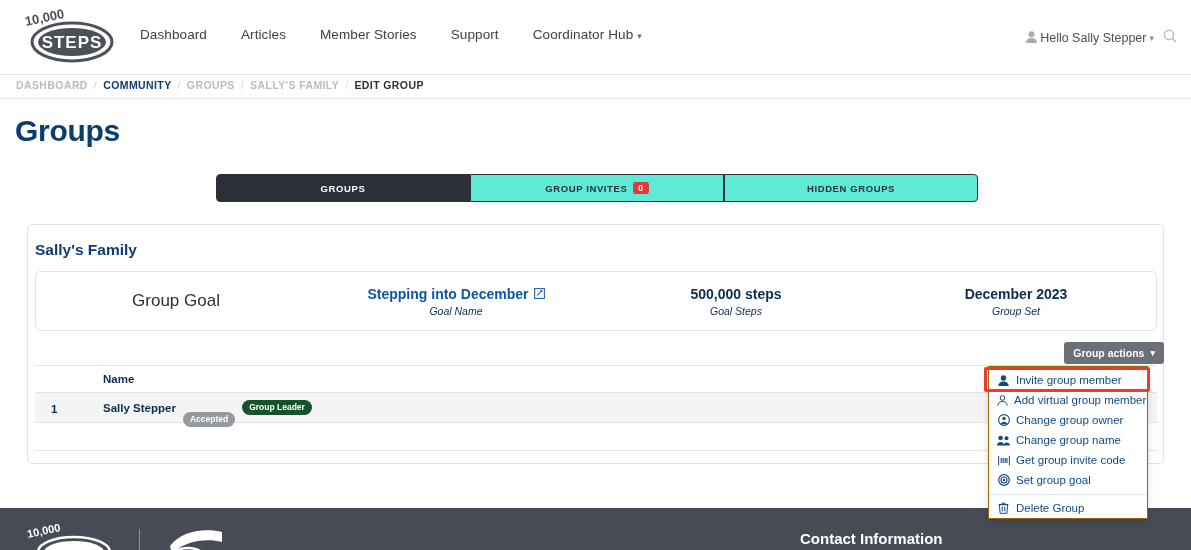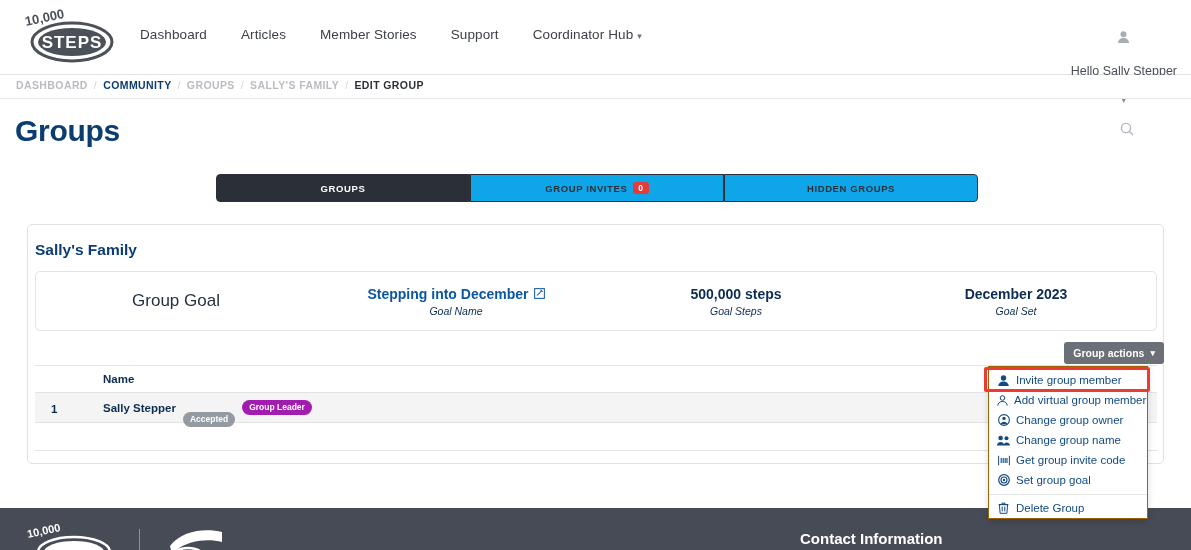--- a/index.html
+++ b/index.html
@@ -23,21 +23,21 @@
     position: absolute; left: 140px; top: 27px;
     display: flex; gap: 34px; align-items: center;
   }
   .nav-item {
     font-size: 13.5px; color: #3d4148; letter-spacing: .1px;
     cursor: pointer; white-space: nowrap;
   }
   .nav-caret { font-size: 9px; color: #6b7078; margin-left: 4px; }
   .user-area {
     position: absolute; right: 14px; top: 29px;
-    display: flex; align-items: center; gap: 17px; flex-direction: column;
+    display: flex; align-items: center; gap: 3px;
   }
   .user-name { font-size: 12.5px; color: #4a4f57; white-space: nowrap; }
   .person-sm { color: #a9aeb5; }
   .caret-sm { font-size: 9px; color: #8a8f97; }
   .search-icon { color: #b3b8c0; margin-left: 6px; cursor: pointer; }
 
   
   .crumbbar {
     position: absolute; top: 75px; left: 0; width: 1191px; height: 24px;
     border-bottom: 1px solid #e9e9e9; background: #fff;
@@ -60,21 +60,21 @@
 
   
   .tabs {
     position: absolute; left: 216px; top: 174px;
     width: 762px; height: 28px; display: flex;
     border-radius: 4px; overflow: hidden;
   }
   .tab {
     flex: 1; display: flex; align-items: center; justify-content: center;
     gap: 6px; font-size: 9.5px; font-weight: bold; letter-spacing: .6px;
-    border: 1px solid #2b2f38; background: #0ea5e9; color: #2b2f38;
+    border: 1px solid #2b2f38; background: #5eead4; color: #2b2f38;
     cursor: pointer;
   }
   .tab:first-child { border-radius: 4px 0 0 4px; }
   .tab:last-child { border-radius: 0 4px 4px 0; }
   .tab.active { background: #2b2f38; color: #ffffff; }
   .tab-badge {
     background: #e23b3b; color: #fff; font-size: 8.5px; font-weight: bold;
     border-radius: 3px; padding: 2px 5px; line-height: 1;
   }
 
@@ -131,21 +131,21 @@
   .col-num { width: 68px; padding-left: 16px; }
   .col-name { flex: 1; display: flex; align-items: center; gap: 7px; }
   .th-text { font-size: 11.5px; font-weight: bold; color: #0c2c52; }
   .row-num { font-size: 11.5px; font-weight: bold; color: #0c2c52; }
   .member-name { font-size: 11.5px; font-weight: bold; color: #0c2c52; }
   .pill {
     font-size: 8.5px; font-weight: bold; color: #fff;
     border-radius: 9px; padding: 3px 7px; line-height: 1;
   }
   .pill.accepted { background: #939aa2; margin-top: 24px; }
-  .pill.leader { background: #a21caf; }
+  .pill.leader { background: #14532d; }
 
   
   .dropdown {
     position: absolute; left: 988px; top: 366px; width: 160px;
     background: #fff; border: 1px solid #a16207; z-index: 20;
     box-shadow: 0 3px 7px rgba(0,0,0,.14);
     padding: 3px 0 0 0;
   }
   .menu-item {
     display: flex; align-items: center; gap: 6px;
@@ -275,21 +275,21 @@
         </span>
       </div>
       <div class="goal-sub">Goal Name</div>
     </div>
     <div class="goal-cell">
       <div class="goal-value navy">500,000 steps</div>
       <div class="goal-sub">Goal Steps</div>
     </div>
     <div class="goal-cell">
       <div class="goal-value navy">December 2023</div>
-      <div class="goal-sub">Goal Set</div>
+      <div class="goal-sub">Group Set</div>
     </div>
   </div>
 
   <div class="table">
     <div class="th-row">
       <div class="col-num">
         <span class="th-text"></span>
       </div>
       <div class="col-name">
         <span class="th-text">Name</span>

